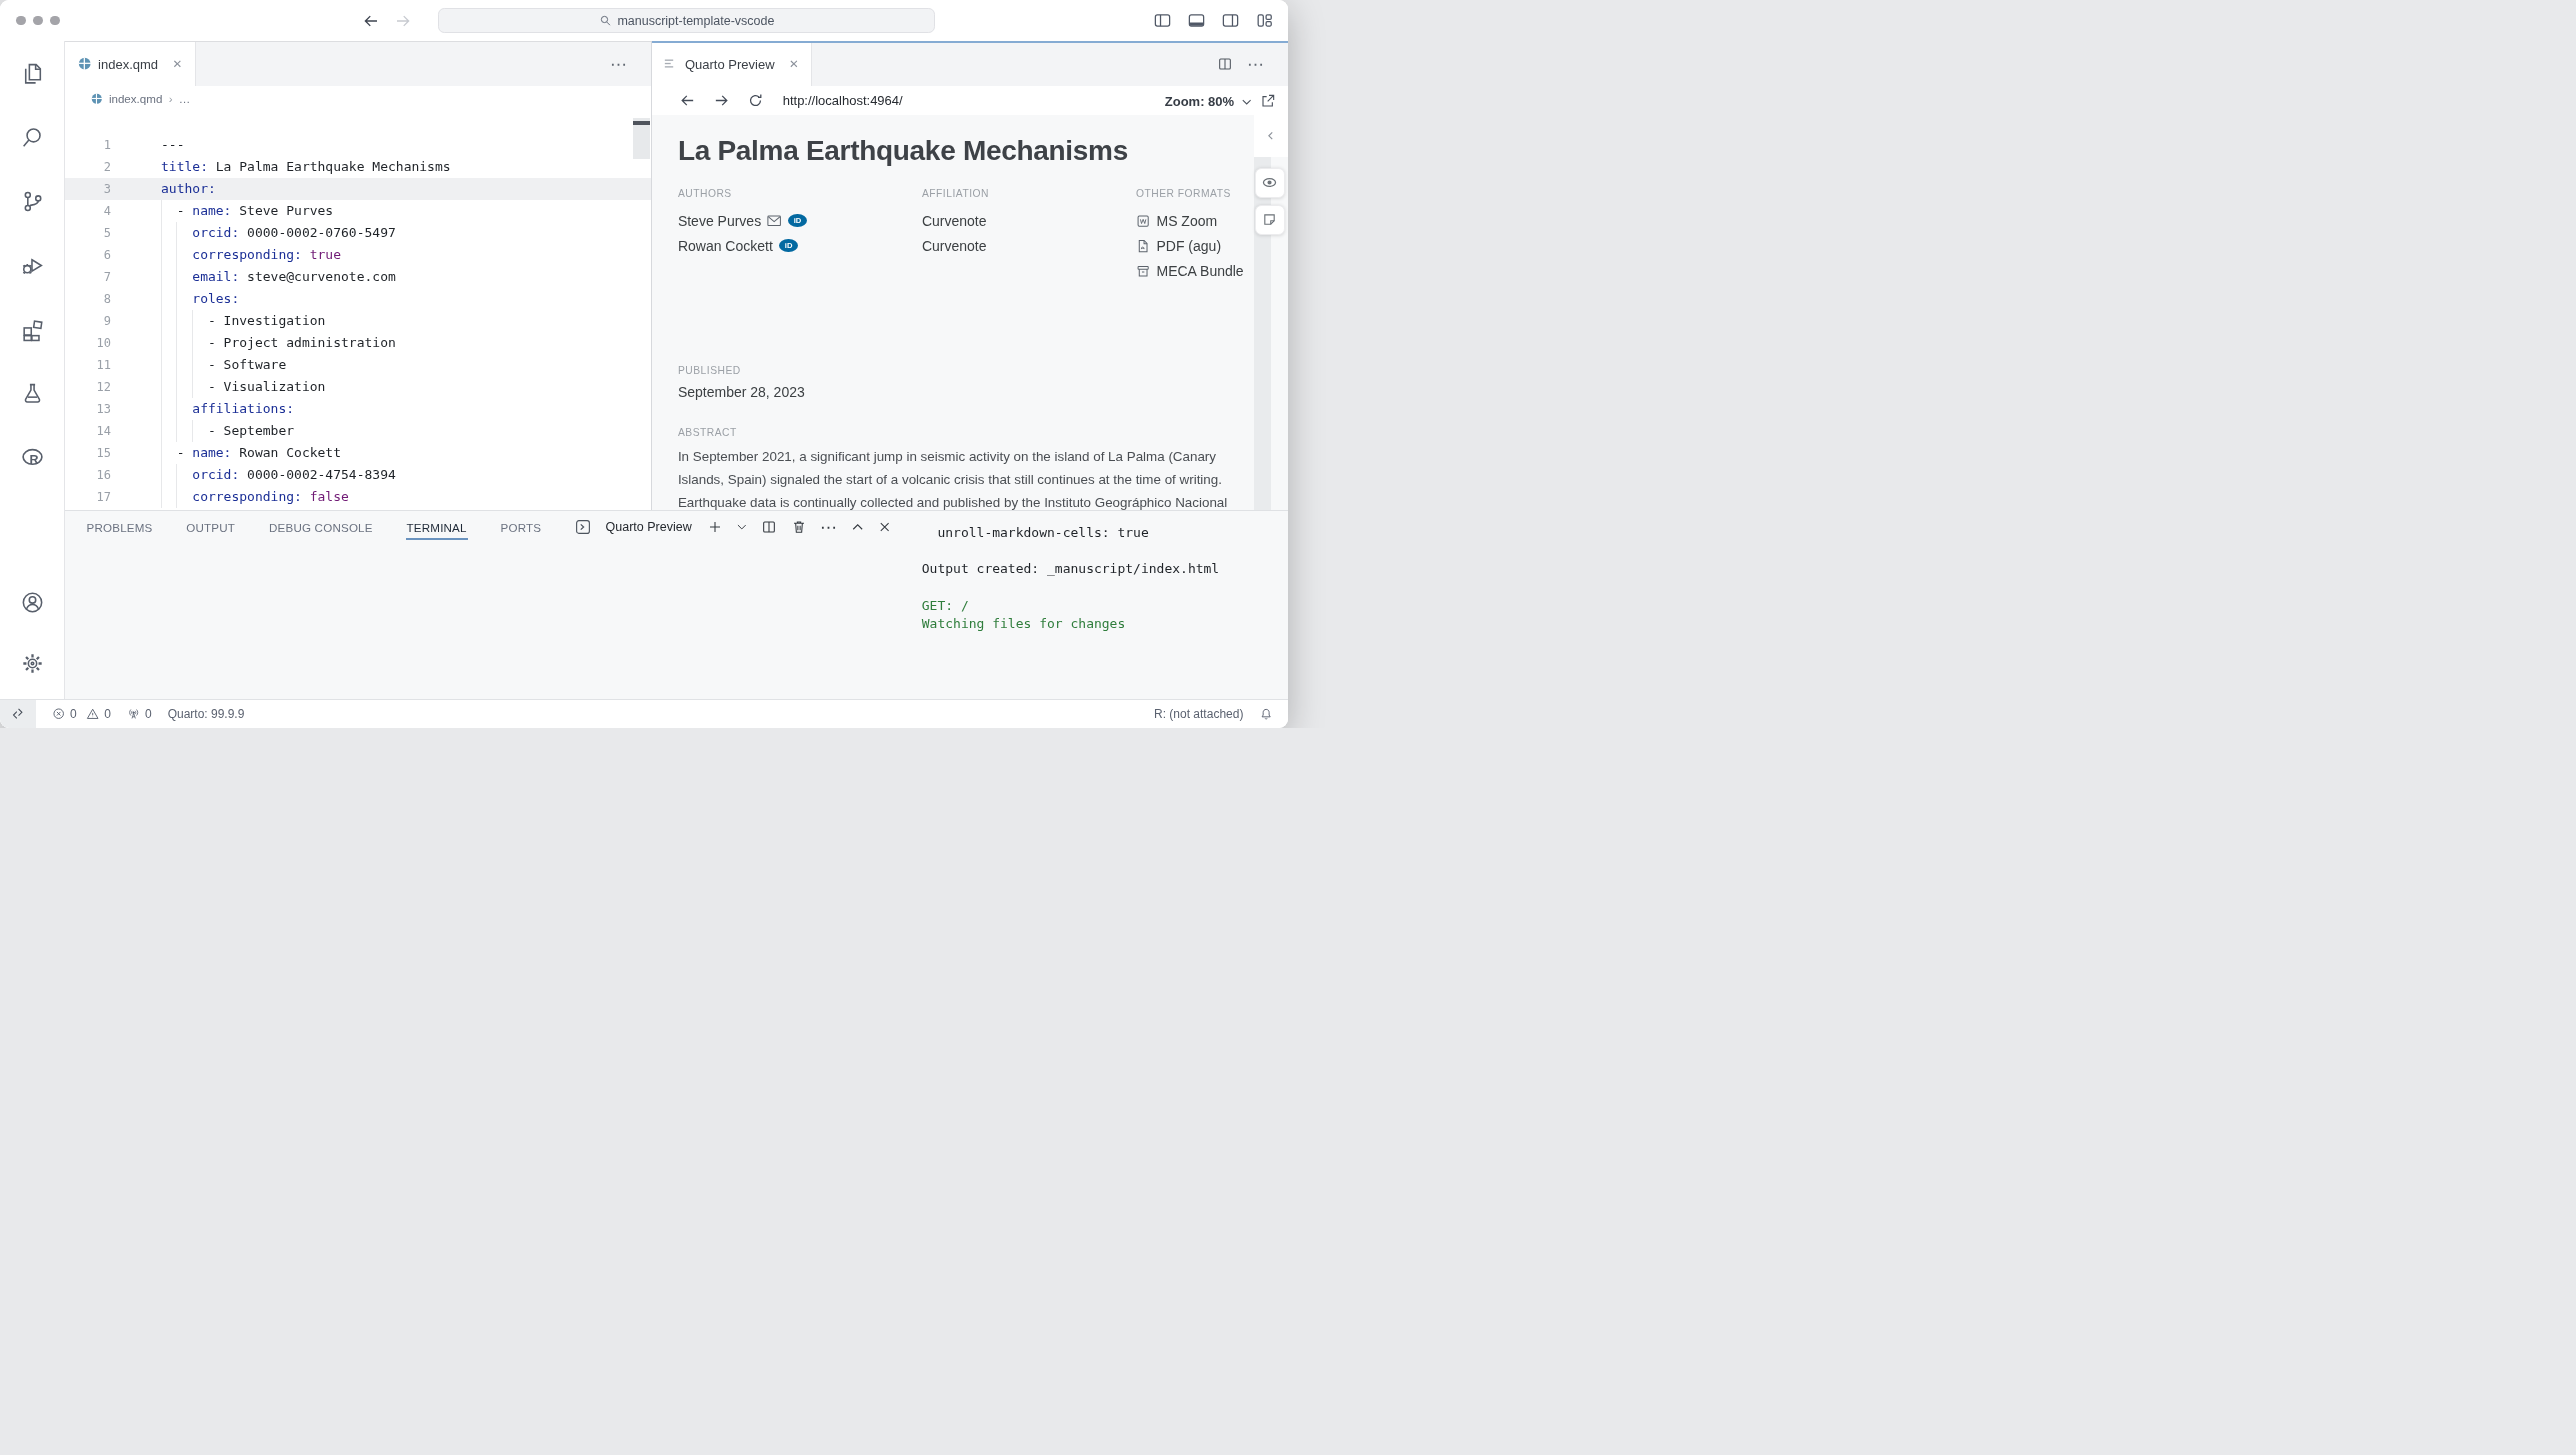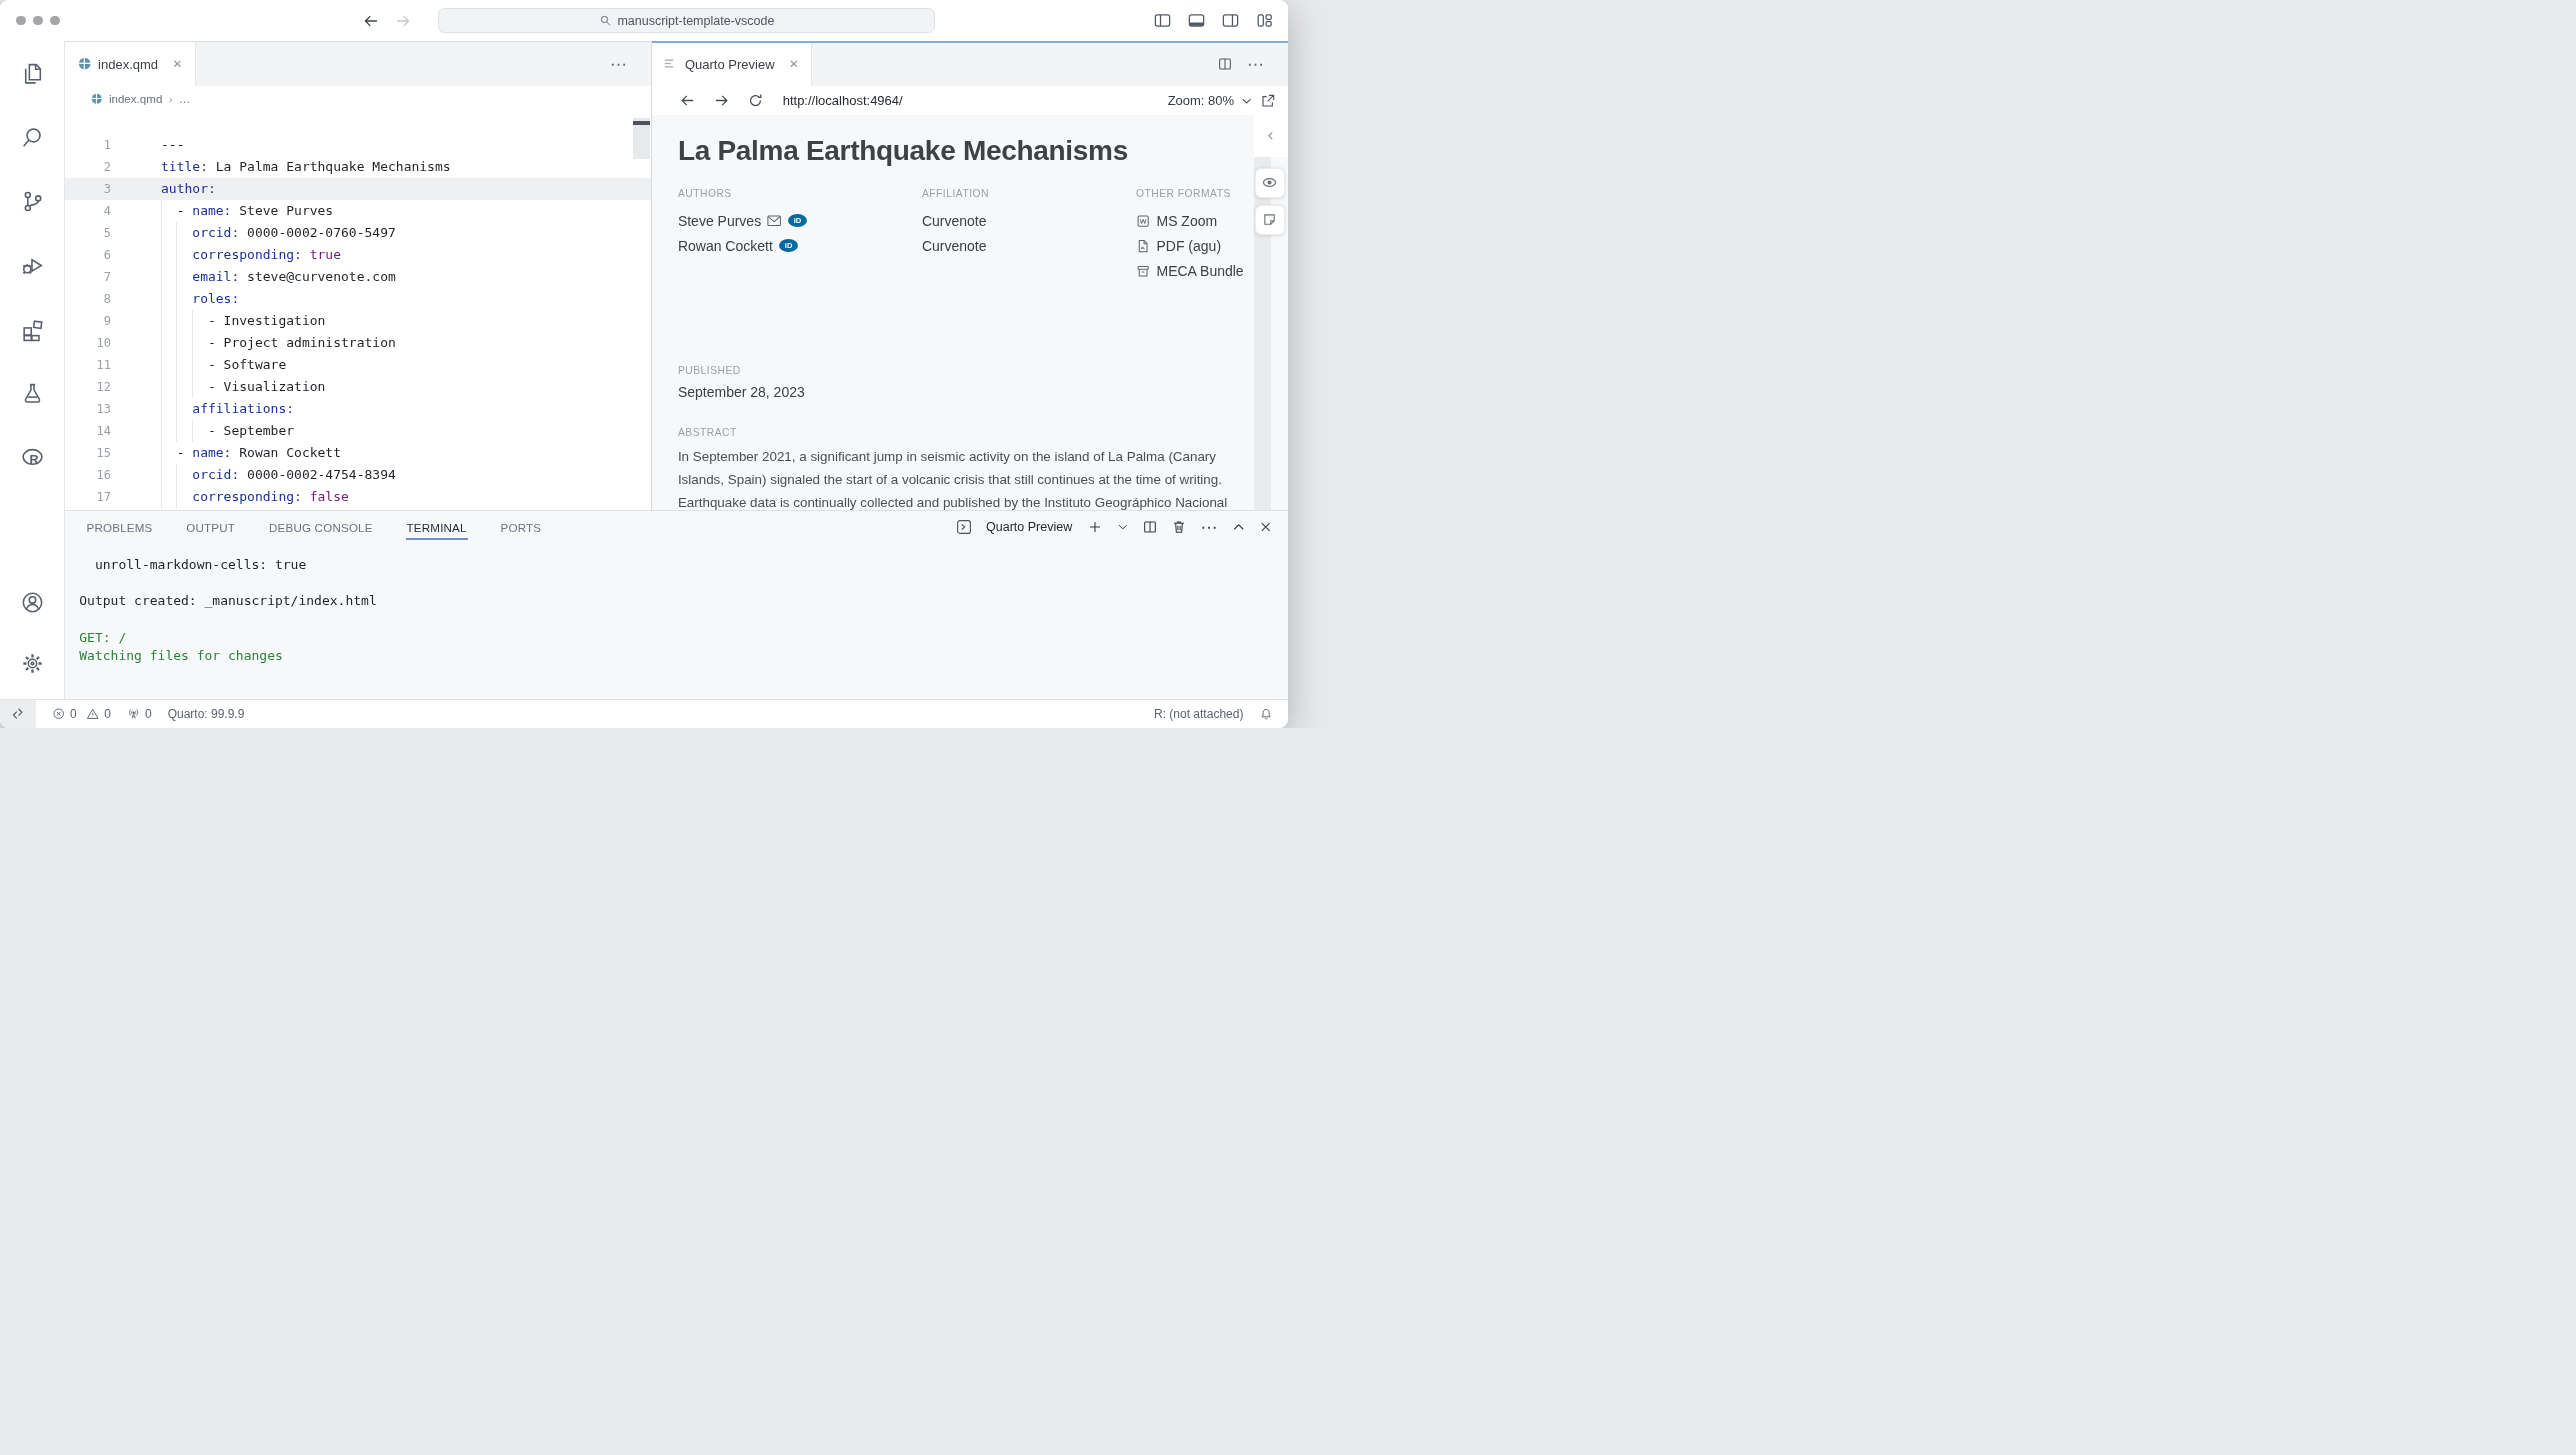--- a/index.html
+++ b/index.html
@@ -51,21 +51,21 @@
   .tk-b{color:#701a75;}
   .ed-scrollthumb{position:absolute;right:0.9px;top:7.2px;width:17px;height:41px;background:#e7e9eb;}
   .ed-scrolldeco{position:absolute;right:0.9px;top:9.8px;width:17px;height:4.5px;background:#4f545c;}
   .vdivider{width:0.9px;background:#d7d9dd;flex:0 0 auto;}
 
   
   .group-right{flex:1;display:flex;flex-direction:column;min-width:0;background:#fff;}
   .ptoolbar{height:29px;display:flex;align-items:center;gap:17px;padding:0 12.5px 0 27px;flex:0 0 auto;background:#fff;}
   .ptool-icon{width:17px;height:17px;color:#444b57;cursor:pointer;}
   .purl{font-size:13px;color:#272b31;margin-left:1.8px;}
-  .pzoom{margin-left:auto;display:flex;align-items:center;gap:6px;color:#363c45;font-size:13px;}
+  .pzoom{margin-left:auto;display:flex;align-items:flex-end;gap:6px;color:#363c45;font-size:13px;font-weight:bold;}
   .pcontent{position:relative;flex:1;background:#f7f8f9;overflow:hidden;padding:19.7px 36px 0 26px;}
   .doc-title{font-size:28px;font-weight:bold;color:#3e4247;letter-spacing:-0.3px;margin:0 0 21.5px 0;}
   .metagrid{position:relative;}
   .mcol{position:absolute;top:0;}
   .mcol.c1{left:0;width:222px;}
   .mcol.c2{left:244px;width:222px;}
   .mcol.c3{left:458px;width:179px;}
   .mlabel{font-size:10.3px;color:#9ba0a6;letter-spacing:0.5px;margin-bottom:9px;}
   .mrow{display:flex;align-items:center;gap:6.3px;font-size:14px;color:#3c4043;height:25px;}
   .orcidbadge{width:19px;height:13.4px;border-radius:50%;background:#0369a1;color:#fff;font-size:7.6px;font-weight:bold;
@@ -79,21 +79,21 @@
   .abs-text{width:580px;font-size:13.4px;line-height:23px;color:#4a4e53;margin-top:7.2px;}
   .rail{position:absolute;top:0;right:0;bottom:0;width:34px;}
   .rail-track{position:absolute;top:42px;bottom:0;left:0;width:17px;background:#e9ebed;}
   .rail-collapse{position:absolute;top:0;left:0;width:34px;height:42px;background:#fff;display:flex;align-items:center;justify-content:center;color:#8d939b;cursor:pointer;}
   .railbtn{position:absolute;left:0.9px;width:30px;height:29.5px;background:#fff;border:0.9px solid #ececee;border-radius:6.3px;
            box-shadow:0 0.9px 3.6px rgba(0,0,0,.12);display:flex;align-items:center;justify-content:center;color:#6b7177;cursor:pointer;}
   .railbtn.eye{top:53px;}
   .railbtn.note{top:90px;}
 
   
-  .panel{flex:1;background:#f7f8f9;border-top:0.9px solid #dfe1e4;display:flex;flex-direction:column;min-height:0;}
+  .panel{flex:1;background:#f7f8f9;border-top:0.9px solid #dfe1e4;display:flex;flex-direction:row;min-height:0;}
   .panel-header{height:32px;display:flex;align-items:center;padding-left:20.6px;flex:0 0 auto;}
   .ptab{font-size:11.6px;color:#6b7280;margin-right:32px;letter-spacing:0.2px;cursor:pointer;position:relative;padding:8px 0.9px;}
   .ptab.active{color:#1f2937;}
   .ptab.active::after{content:"";position:absolute;left:0;right:0;bottom:1.8px;height:1.8px;background:#6a93bf;}
   .panel-actions{margin-left:auto;display:flex;align-items:center;gap:13.4px;padding-right:16px;color:#2c3138;}
   .pa-icon{width:16px;height:16px;color:#33383f;cursor:pointer;}
   .pa-label{font-size:12.5px;color:#24282e;margin:0 1.8px 0 0;}
   .termbox-icon{width:18px;height:18px;color:#4d545e;}
   .terminal{flex:1;padding:12.5px 0 0 14.3px;font-family:"DejaVu Sans Mono",monospace;font-size:13px;overflow:hidden;}
   .tline{height:18.3px;line-height:18.3px;color:#1f2328;white-space:pre;}

